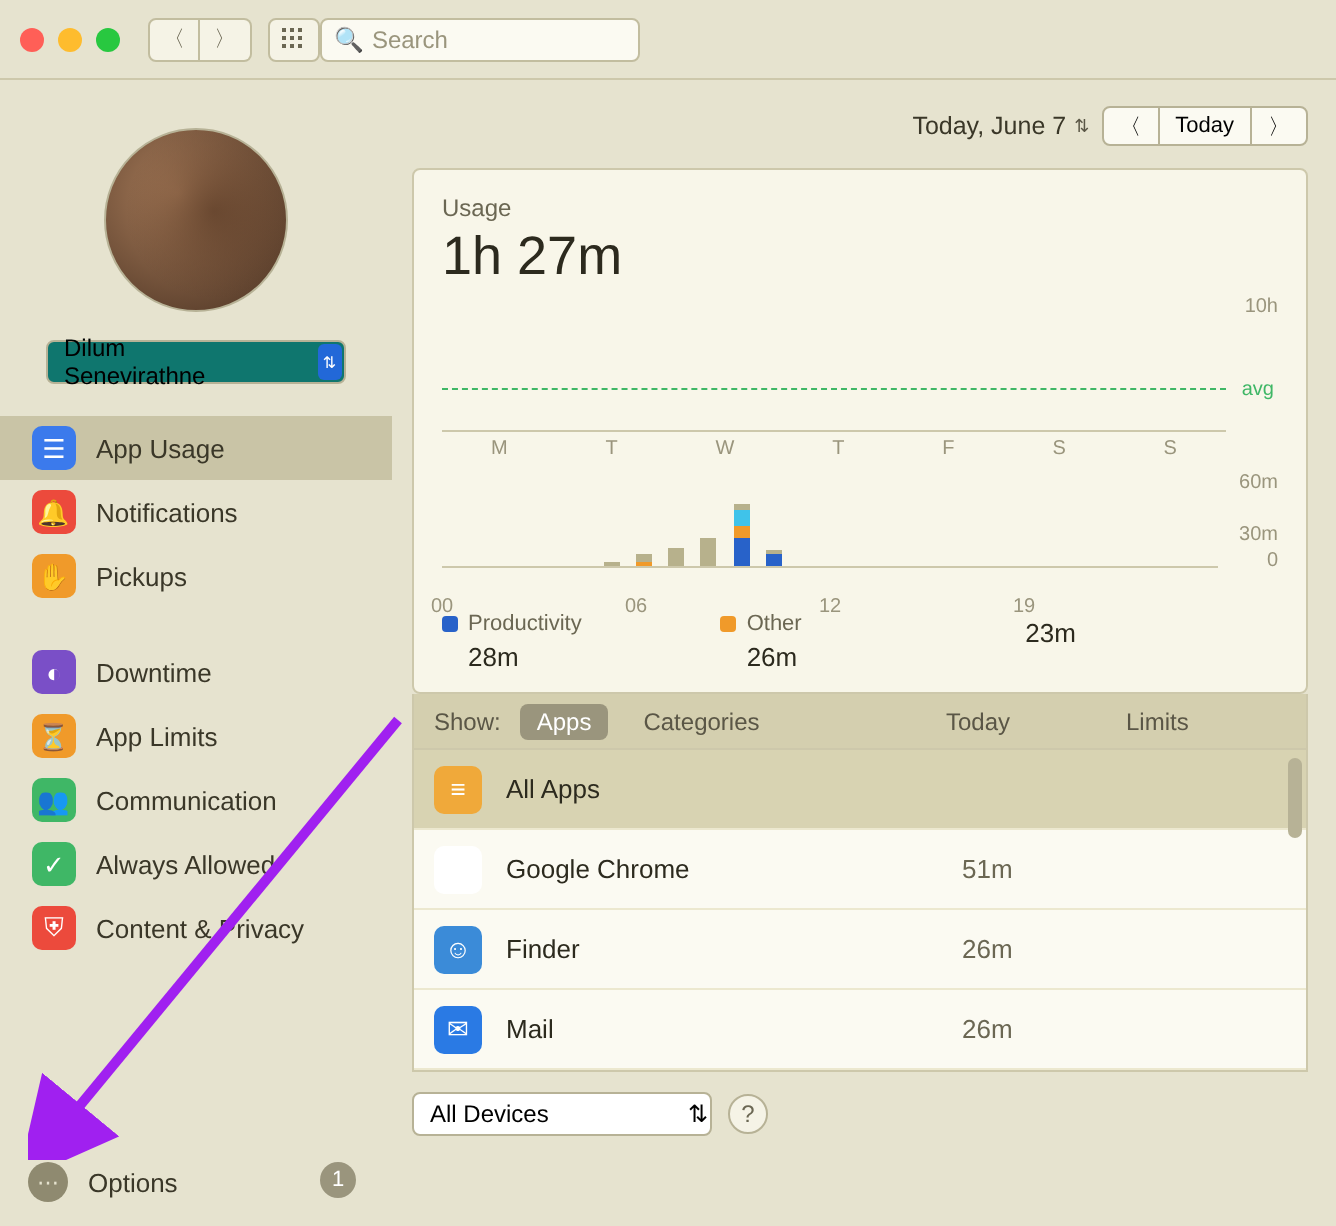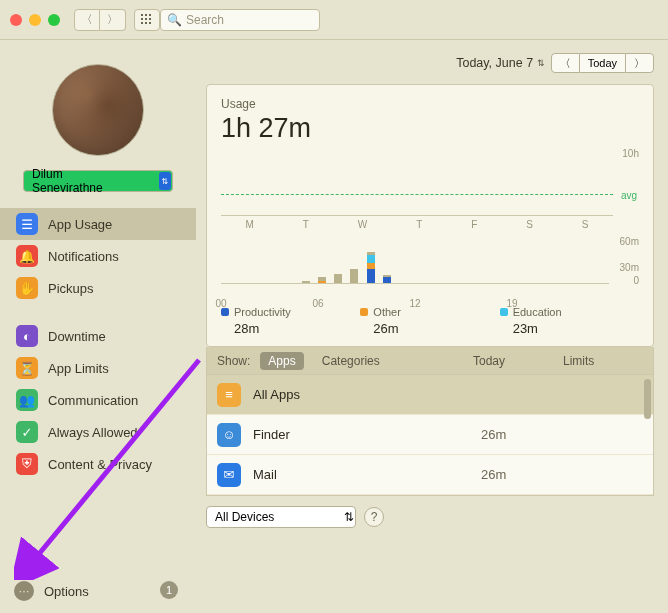--- a/index.html
+++ b/index.html
@@ -19,21 +19,21 @@
 .searchwrap { width: 160px; height: 22px; background:#fbfaf2; border:1px solid #c2bd9f; border-radius:4px; display:flex; align-items:center; padding:0 6px; color:#9a957d; font-size:12px; }
 
 
 .main { display: flex; height: 573px; }
 .sidebar { width: 196px; padding-top: 24px; }
 .content { flex:1; padding: 10px 14px 10px 10px; display:flex; flex-direction:column; }
 
 
 .avatar { width: 92px; height:92px; border-radius:50%; background: radial-gradient(circle at 40% 35%, #a87c5a, #4a3222); margin: 0 auto 14px; border:1px solid #b7b296; position:relative; overflow:hidden; }
 .avatar::after{content:"";position:absolute;inset:0;background:radial-gradient(circle at 60% 45%, rgba(80,50,30,0.6), transparent 60%);}
-.userselect { margin: 0 auto 16px; width: 150px; height: 22px; background:#22c55e; border:1px solid #b7b296; border-radius:4px; display:flex; align-items:center; justify-content:space-between; padding:0 1px 0 8px; font-size:12px;gap:45px; }
+.userselect { margin: 0 auto 16px; width: 150px; height: 22px; background:#0f766e; border:1px solid #b7b296; border-radius:4px; display:flex; align-items:center; justify-content:space-between; padding:0 1px 0 8px; font-size:12px;gap:45px; }
 .userselect .dd { width:16px; height:18px; background:#2268d8; border-radius:3px; display:flex; align-items:center; justify-content:center; color:#fff; font-size:8px; }
 
 .sb-group { margin-bottom: 16px; }
 .sb-item { height: 32px; display:flex; align-items:center; padding: 0 10px 0 16px; font-size:13px; color:#3a3728; gap:10px; cursor:default; }
 .sb-item.selected { background:#c9c4a6; }
 .sb-icon { width: 22px; height: 22px; border-radius:5px; display:flex; align-items:center; justify-content:center; color:#fff; font-size:13px; }
 .ic-blue{background:#3b7aec;} .ic-red{background:#ec4a3c;} .ic-orange{background:#f09a2a;} .ic-purple{background:#7a4fc7;} .ic-green{background:#3fb766;}
 .sb-options { position:absolute; bottom:12px; left:14px; display:flex; align-items:center; gap:10px; font-size:13px; color:#3a3728; }
 .opt-icon{width:20px;height:20px;border-radius:50%;background:#8f8a70;display:flex;align-items:center;justify-content:center;color:#e6e3cf;font-size:11px;}
 .badge{width:18px;height:18px;border-radius:50%;background:#9a957d;color:#fff;font-size:11px;display:flex;align-items:center;justify-content:center;position:absolute;left:160px;bottom:14px;}
@@ -294,44 +294,46 @@
             <div class="lval">28m</div>
           </div>
           <div class="legend-item">
             <div class="lhead">
               <span class="ldot" style="background:#f09a2a"></span>
               <span>Other</span>
             </div>
             <div class="lval">26m</div>
           </div>
           <div class="legend-item">
-            <div class="lhead">
-              <span class="ldot" style="background:#3fc3ea"></span>
-              <span>Education</span>
-            </div>
             <div class="lval">23m</div>
           </div>
         </div>
     </div>
 
     <div class="showbar">
       <span>Show:</span>
       <span class="seg-btn active">Apps</span>
       <span class="seg-btn">Categories</span>
       <span class="spacer"></span>
       <span class="col">Today</span>
       <span class="col">Limits</span>
     </div>
 
     <div class="table" id="apptable">
       <div class="scrollthumb"></div>
     <div class="row sel">
           <div class="appicon" style="background:#f0a93a;color:#fff">≡</div>
           <div class="name">All Apps</div>
           <div class="time"></div>
+          <div class="lim"></div>
+        </div>
+        <div class="row">
+          <div class="appicon" style="background:#ffffff;color:#fff">◉</div>
+          <div class="name">Google Chrome</div>
+          <div class="time">51m</div>
           <div class="lim"></div>
         </div>
         <div class="row">
           <div class="appicon" style="background:#3b8bd8;color:#fff">☺</div>
           <div class="name">Finder</div>
           <div class="time">26m</div>
           <div class="lim"></div>
         </div>
         <div class="row">
           <div class="appicon" style="background:#2a7ae4;color:#fff">✉</div>

